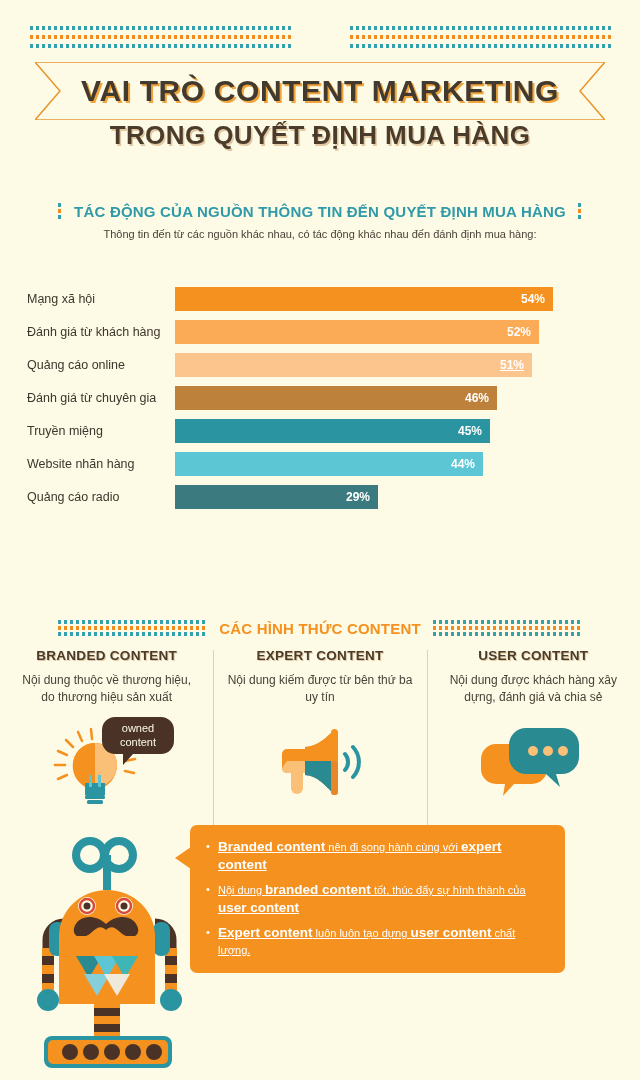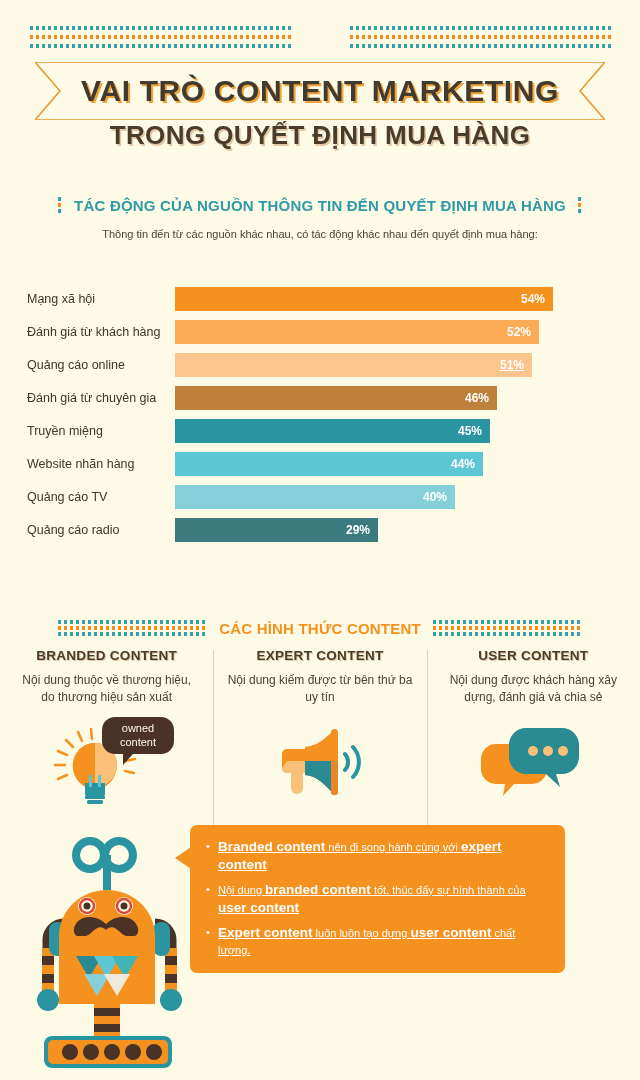--- a/index.html
+++ b/index.html
@@ -113,37 +113,37 @@
 </div>
 
 <div class="ribbon-wrap">
   <svg width="570" height="58" style="position:absolute;left:0;top:0;">
     <path d="M0,0 L570,0 L545,29 L570,58 L0,58 L25,29 Z" fill="#fdfae6" stroke="#e8962f" stroke-width="1.5"></path>
   </svg>
   <div class="title-main">VAI TRÒ CONTENT MARKETING</div>
 </div>
 <div class="title-sub">TRONG QUYẾT ĐỊNH MUA HÀNG</div>
 
-<div class="section-head" style="top:192px;text-align:center;">
+<div class="section-head" style="top:198px;text-align:center;">
   <div class="sh-pad-l"></div>
   <div class="sh-rule">
     <div class="dots-row teal"></div>
     <div class="dots-row orange"></div>
     <div class="dots-row teal"></div>
   </div>
   <div class="sh-title teal">TÁC ĐỘNG CỦA NGUỒN THÔNG TIN ĐẾN QUYẾT ĐỊNH MUA HÀNG</div>
   <div class="sh-rule">
     <div class="dots-row teal"></div>
     <div class="dots-row orange"></div>
     <div class="dots-row teal"></div>
   </div>
   <div class="sh-pad-r"></div>
 </div>
 
-<div class="chart-note">Thông tin đến từ các nguồn khác nhau, có tác động khác nhau đến quyết định mua hàng:</div>
+<div class="chart-note">Thông tin đến từ các nguồn khác nhau, có tác động khác nhau đến đánh định mua hàng:</div>
 
 <div class="chart" id="chart">
     <div class="bar-row">
       <div class="bar-label">Mạng xã hội</div>
       <div class="bar-track">
         <div class="bar" style="width: 378px; background: rgb(245, 145, 30); padding-left: 12px;">
           <span>54%</span>
         </div>
       </div>
     </div>
@@ -177,28 +177,20 @@
         <div class="bar" style="width: 315px; background: rgb(42, 148, 160); padding-left: 35px;">
           <span>45%</span>
         </div>
       </div>
     </div>
     <div class="bar-row">
       <div class="bar-label">Website nhãn hàng</div>
       <div class="bar-track">
         <div class="bar" style="width: 308px; background: rgb(92, 198, 212);">
           <span>44%</span>
-        </div>
-      </div>
-    </div>
-    <div class="bar-row">
-      <div class="bar-label">Quảng cáo TV</div>
-      <div class="bar-track">
-        <div class="bar" style="width: 280px; background: rgb(132, 207, 217);">
-          <span>40%</span>
         </div>
       </div>
     </div>
     <div class="bar-row">
       <div class="bar-label">Quảng cáo radio</div>
       <div class="bar-track">
         <div class="bar" style="width: 203px; background: rgb(59, 123, 128);">
           <span>29%</span>
         </div>
       </div>

